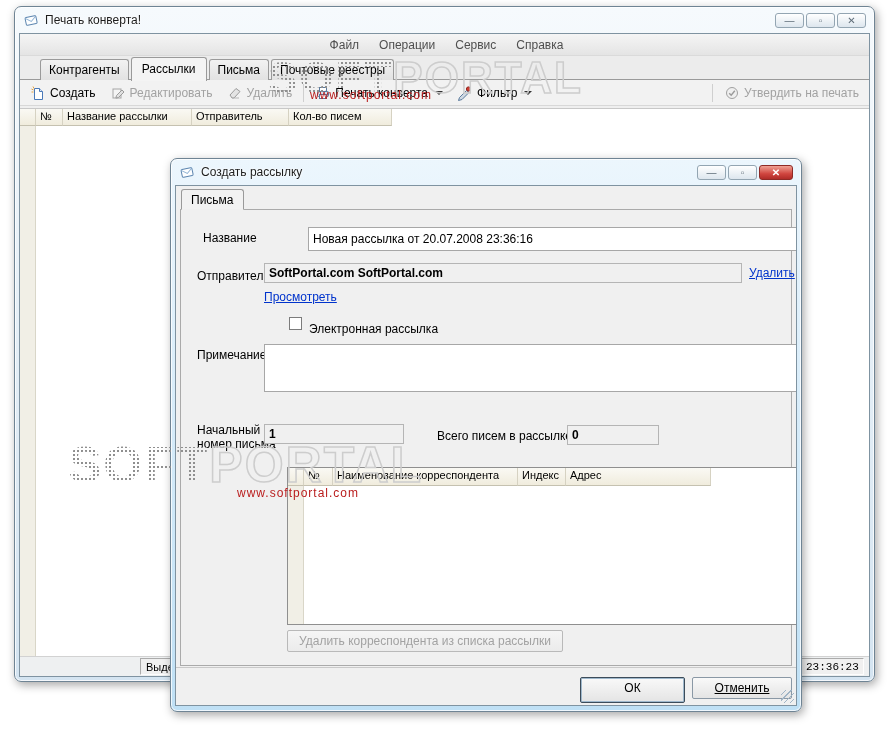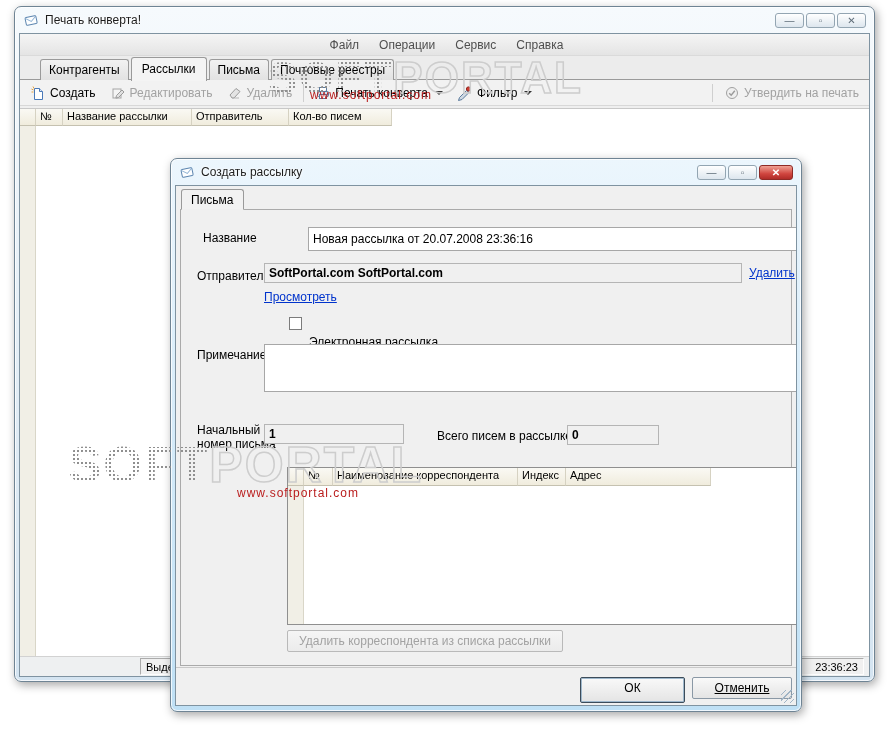--- a/index.html
+++ b/index.html
@@ -224,21 +224,21 @@
         <span class="hdr-cell" style="width:16px"></span>
         <span class="hdr-cell" style="width:27px">№</span>
         <span class="hdr-cell" style="width:129px">Название рассылки</span>
         <span class="hdr-cell" style="width:97px">Отправитель</span>
         <span class="hdr-cell" style="width:103px">Кол-во писем</span>
       </div>
     </div>
     <div class="statusbar">
       <span class="spanel" style="left:4px;width:112px;margin-top:19px;">Всего в списке: 0</span>
       <span class="spanel" style="left:120px;width:120px;">Выделено</span>
-      <span class="spanel" style="right:5px;width:64px;text-align:right;">23:36:23</span>
+      <span class="spanel" style="right:5px;width:64px;text-align:right;font-family:Liberation Mono, monospace;">23:36:23</span>
     </div>
   </div>
 </div>
 
 <div class="win dialog" id="dlg">
   <div class="titlebar">
     <span class="icon16">
       <svg viewBox="0 0 16 16" width="16" height="16">
           <g transform="rotate(-12 8 8)">
             <rect x="2.5" y="4.5" width="11" height="8" rx="1.2" fill="#fdfeff" stroke="#5d86b0"></rect>
@@ -259,21 +259,21 @@
 
     <span class="flabel" style="left:27px;top:45px;">Название</span>
     <input class="ftext" style="left: 88px; top: 41px; width: 533px; height: 24px; margin-left: 44px;" value="Новая рассылка от 20.07.2008 23:36:16">
 
     <span class="flabel" style="left:21px;top:83px;">Отправитель</span>
     <input class="ftext ro" style="left: 88px; top: 77px; width: 478px; height: 20px;" value="SoftPortal.com SoftPortal.com">
     <a class="flink" style="left:573px;top:80px;">Удалить</a>
     <a class="flink" style="left:88px;top:104px;">Просмотреть</a>
 
     <span class="cbox" style="left:113px;top:131px;"></span>
-    <span class="flabel" style="left:133px;top:149px;">Электронная рассылка</span>
+    <span class="flabel" style="left:133px;top:136px;">Электронная рассылка</span>
 
     <span class="flabel" style="left:21px;top:162px;">Примечание</span>
     <textarea class="ftext" style="left: 88px; top: 158px; width: 533px; height: 48px;"></textarea>
 
     <span class="flabel" style="left:21px;top:237px;line-height:14px;"><span>Начальный</span><br><span>номер письма</span></span>
     <input class="ftext ro" style="left: 88px; top: 238px; width: 140px; height: 20px;" value="1">
 
     <span class="flabel" style="left:261px;top:243px;">Всего писем в рассылке</span>
     <input class="ftext ro" style="left: 391px; top: 239px; width: 92px; height: 20px;" value="0">
 

